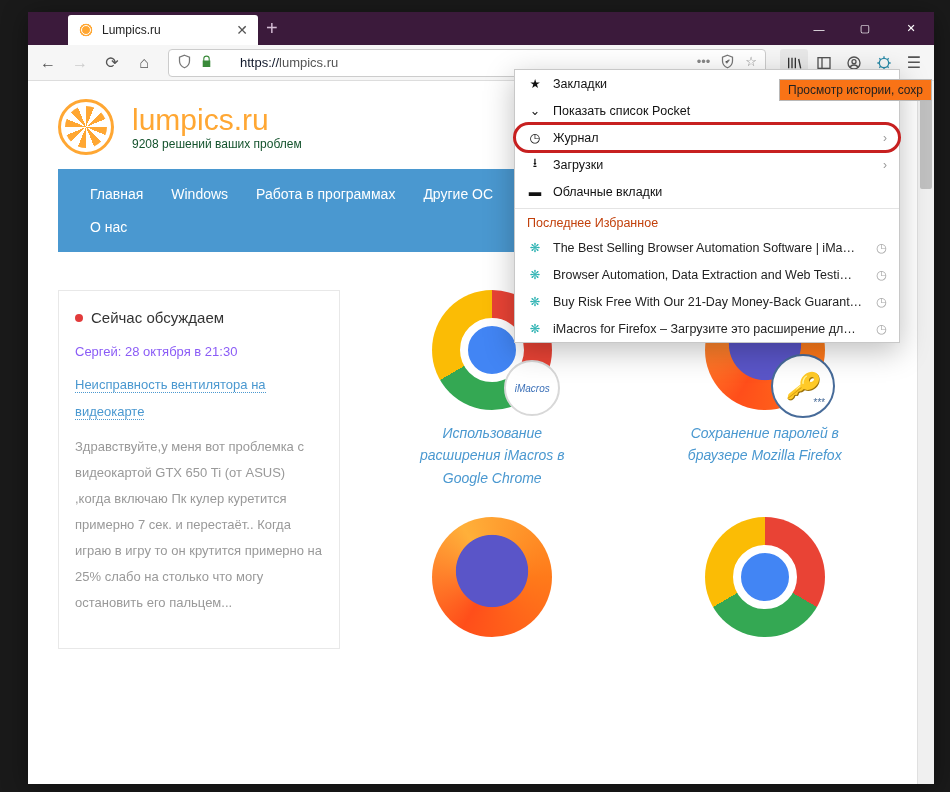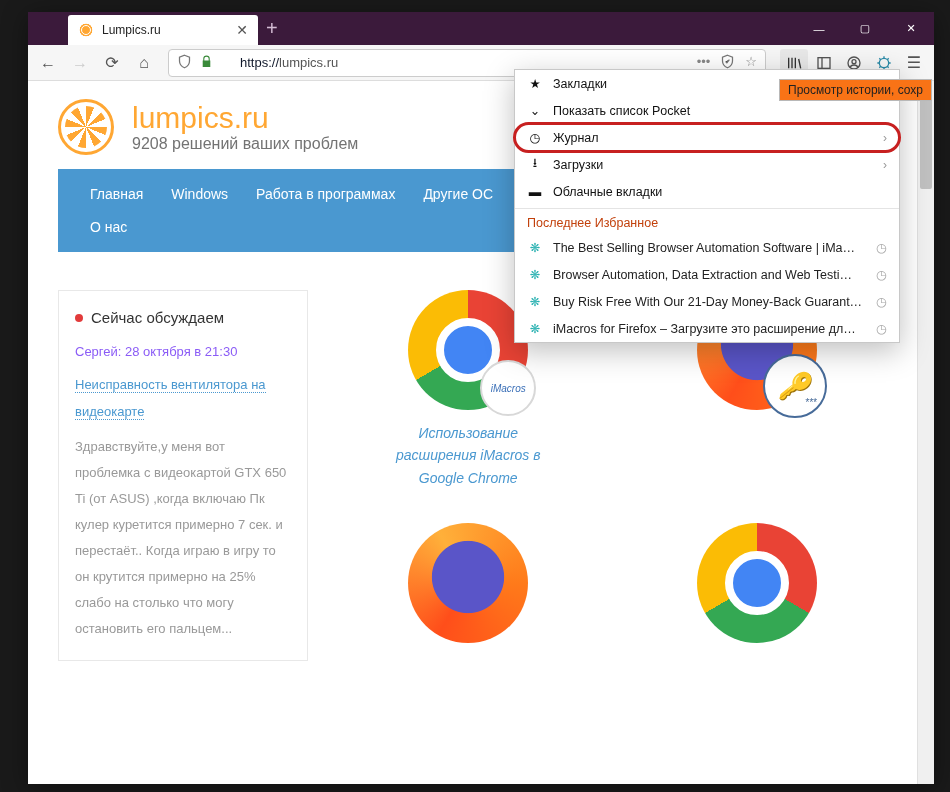--- a/index.html
+++ b/index.html
@@ -27,28 +27,28 @@
 .scrollbar { position: absolute; right: 0; top: 0; bottom: 0; width: 17px; background: #f0f0f0; border-left: 1px solid #e0e0e0; }
 .scroll-thumb { position: absolute; left: 2px; right: 2px; top: 18px; height: 90px; background: #c0c0c0; border-radius: 2px; }
 .scroll-arrow { position: absolute; left: 0; right: 0; height: 17px; display: flex; align-items: center; justify-content: center; color: #888; font-size: 9px; }
 .scroll-arrow.up { top: 0; }
 .page { padding: 18px 30px 0 30px; margin-right: 17px; }
 .site-header { display: flex; align-items: center; gap: 18px; margin-bottom: 14px; }
 .logo-icon { width: 56px; height: 56px; border-radius: 50%; border: 3px solid #ffa733; position: relative; overflow: hidden; }
 .logo-icon::before { content: ""; position: absolute; inset: 4px; border-radius: 50%; background:
   repeating-conic-gradient(#ffa733 0 22.5deg, #fff 22.5deg 45deg); }
 .logo-text .title { color: #ffa733; font-size: 30px; font-weight: 400; }
-.logo-text .subtitle { color: #737373; font-size: 16px; }
+.logo-text .subtitle { color: #14532d; font-size: 12px; }
 .nav { background: #4a98d0; display: flex; flex-wrap: wrap; padding: 0 18px; }
 .nav-item { color: #fff; font-size: 14px; padding: 17px 14px; }
 .nav-item.wrap { flex-basis: 100%; padding-top: 0; }
 .nav-item.right { margin-left: auto; }
 .search { margin-top: 22px; border: 1px solid #e0e0e0; border-radius: 2px; height: 48px; display: flex; align-items: center; padding: 0 16px; color: #bbb; font-size: 14px; }
 .main-grid { display: flex; gap: 30px; margin-top: 38px; }
-.sidebar-box { width: 250px; border: 1px solid #e8e8e8; border-radius: 0; padding: 18px 16px; font-size: 13px; }
+.sidebar-box { width: 282px; border: 1px solid #e8e8e8; border-radius: 0; padding: 18px 16px; font-size: 13px; }
 .sb-title { display: flex; align-items: center; gap: 8px; font-size: 15px; color: #333; margin-bottom: 18px; }
 .sb-title .dot { width: 8px; height: 8px; border-radius: 50%; background: #e23b3b; }
 .sb-author { color: #8b5cf6; margin-bottom: 12px; }
 .sb-link { color: #4a98d0; border-bottom: 1px dotted #4a98d0; line-height: 2.1; }
 .sb-body { color: #999; line-height: 2; margin-top: 8px; }
 .cards { flex: 1; display: grid; grid-template-columns: 1fr 1fr; gap: 28px 28px; }
 .card { text-align: center; font-style: italic; }
 .card .pic { width: 120px; height: 120px; margin: 0 auto 12px; position: relative; }
 .card .caption { color: #4a98d0; font-size: 14px; line-height: 1.6; }
 .chrome-disc { width: 100%; height: 100%; border-radius: 50%; background: conic-gradient(#e94335 0 120deg, #34a853 120deg 240deg, #fbbc05 240deg 360deg); position: relative; }
@@ -195,20 +195,23 @@
             </div>
           </div>
           <div class="card">
             <div class="pic">
                 <div class="ff-disc"></div>
               <div class="mini-key">
                   <span class="keyg">🔑</span>
                   <span class="stars">***</span>
                 </div>
             </div>
+            <div class="caption">
+              <span>Сохранение паролей в</span><br><span>браузере Mozilla Firefox</span>
+            </div>
           </div>
           <div class="card">
             <div class="pic">
                 <div class="ff-disc"></div>
               </div>
           </div>
           <div class="card">
             <div class="pic">
                 <div class="chrome-disc"></div>
               </div>

